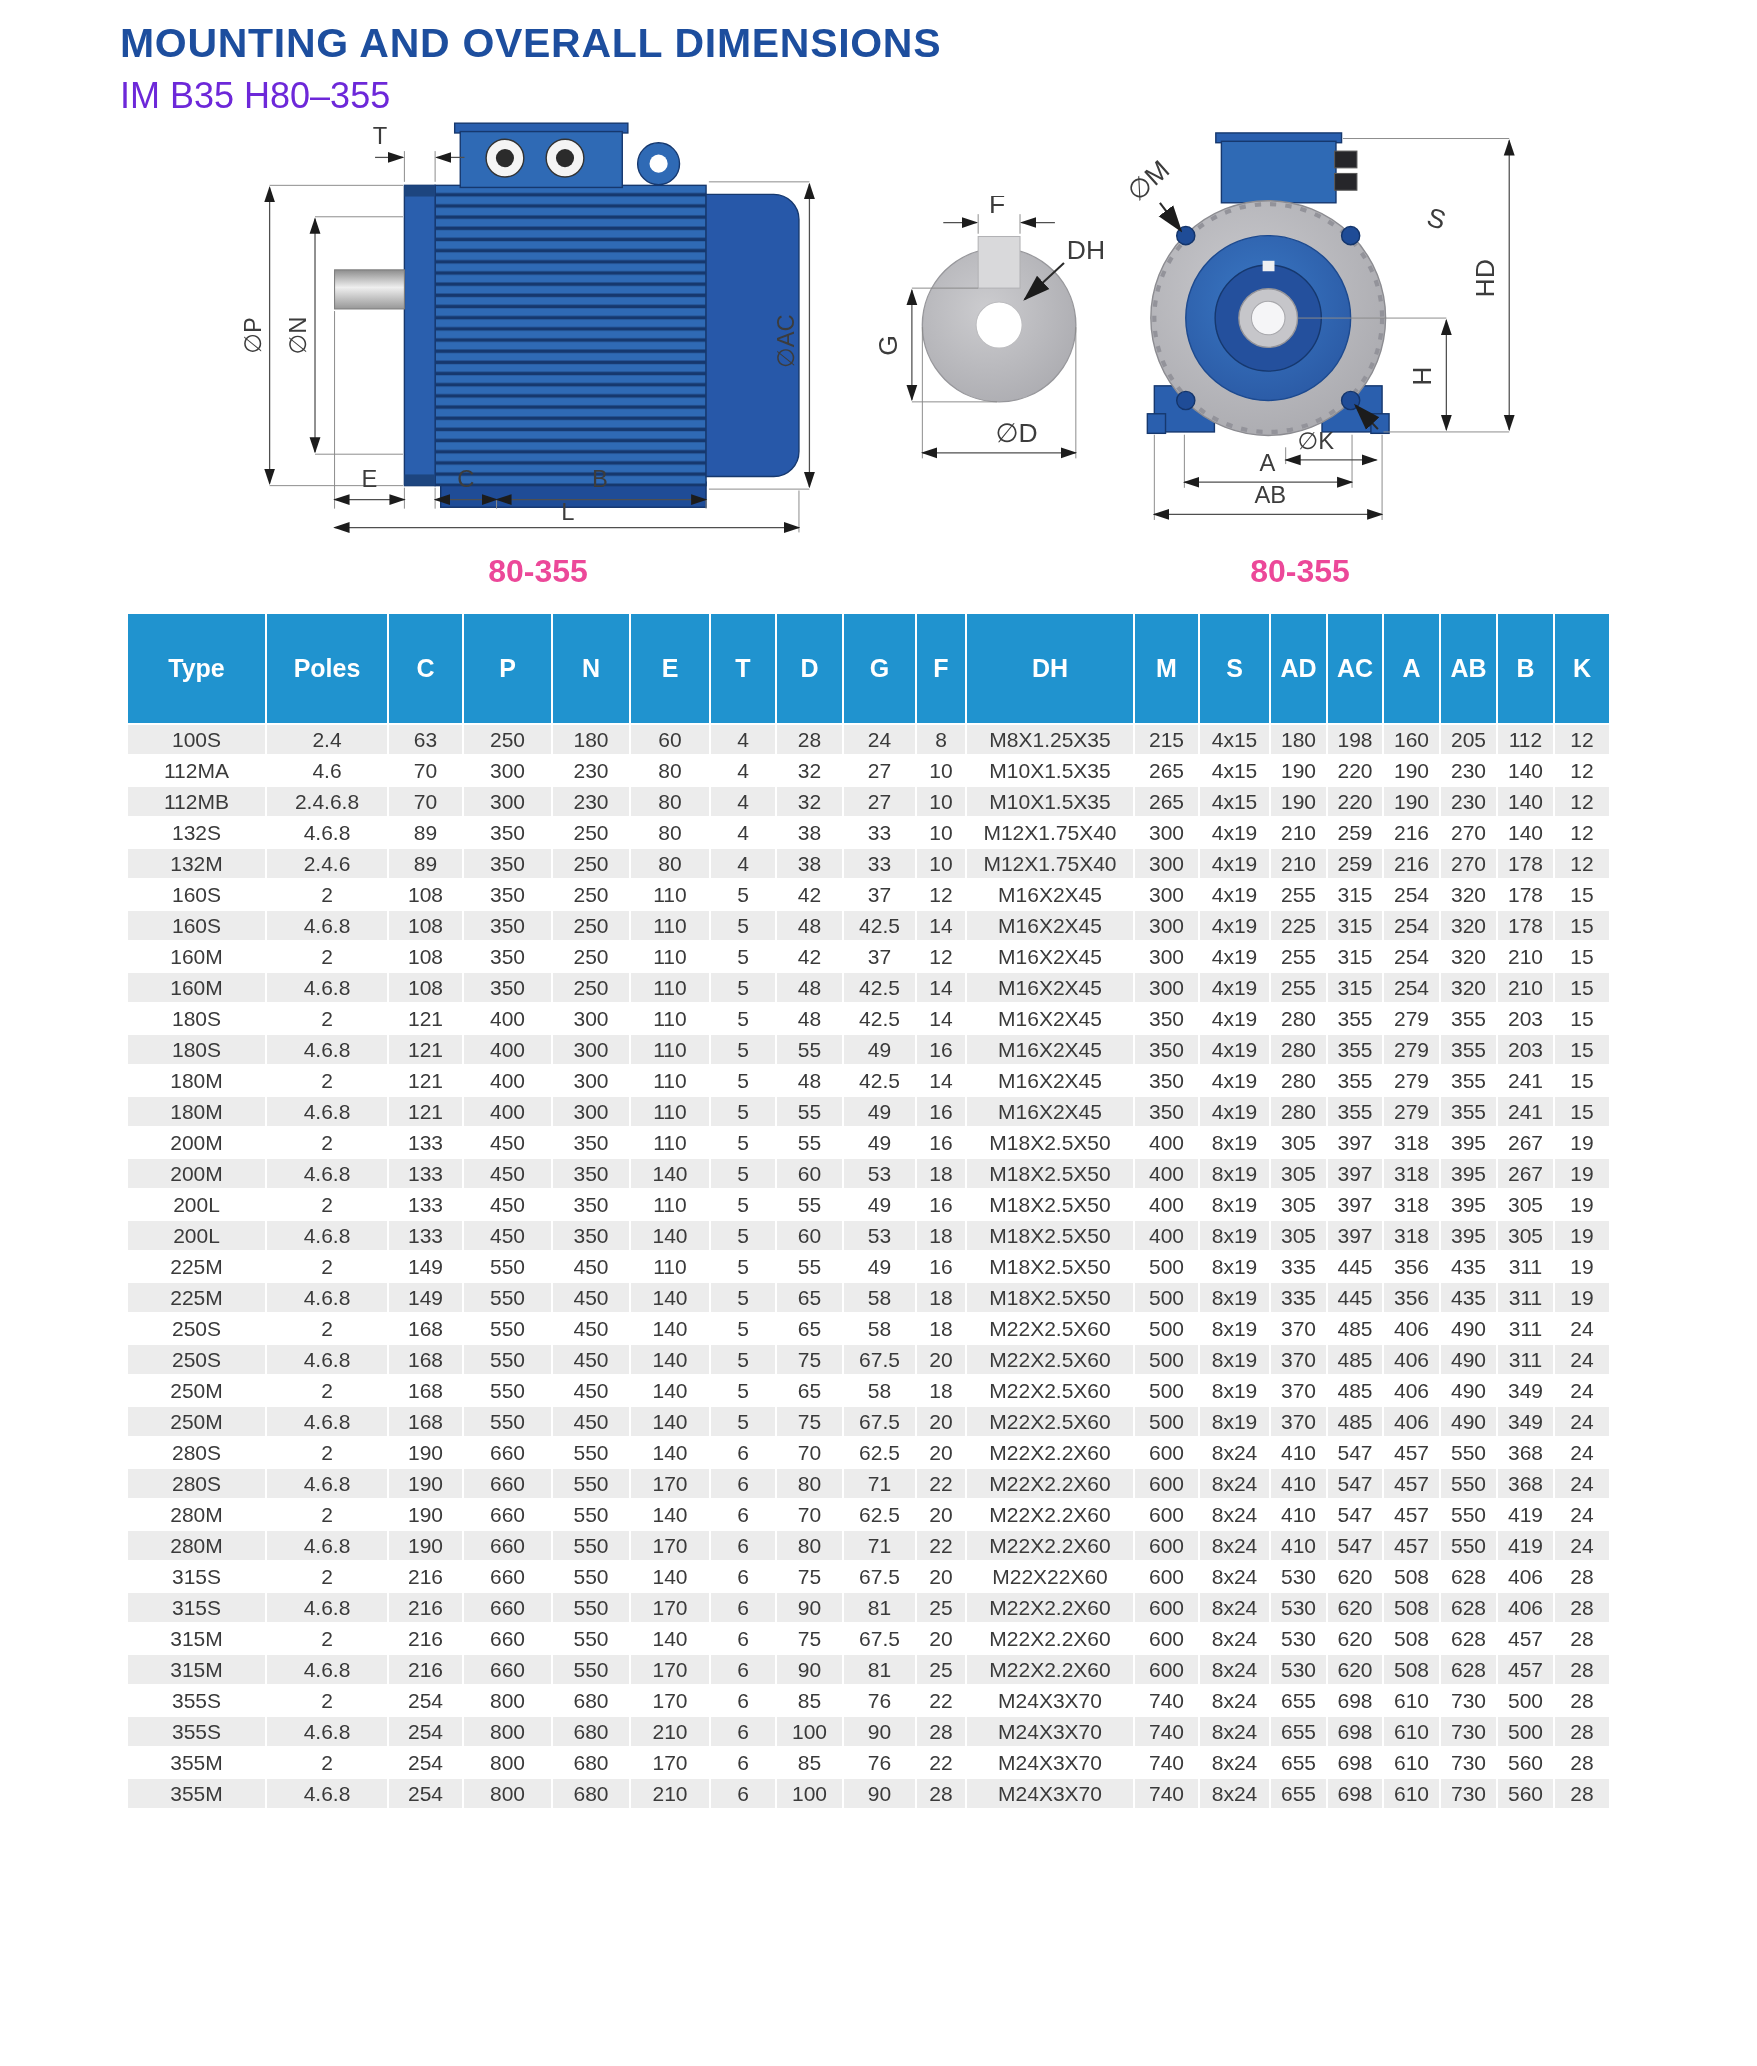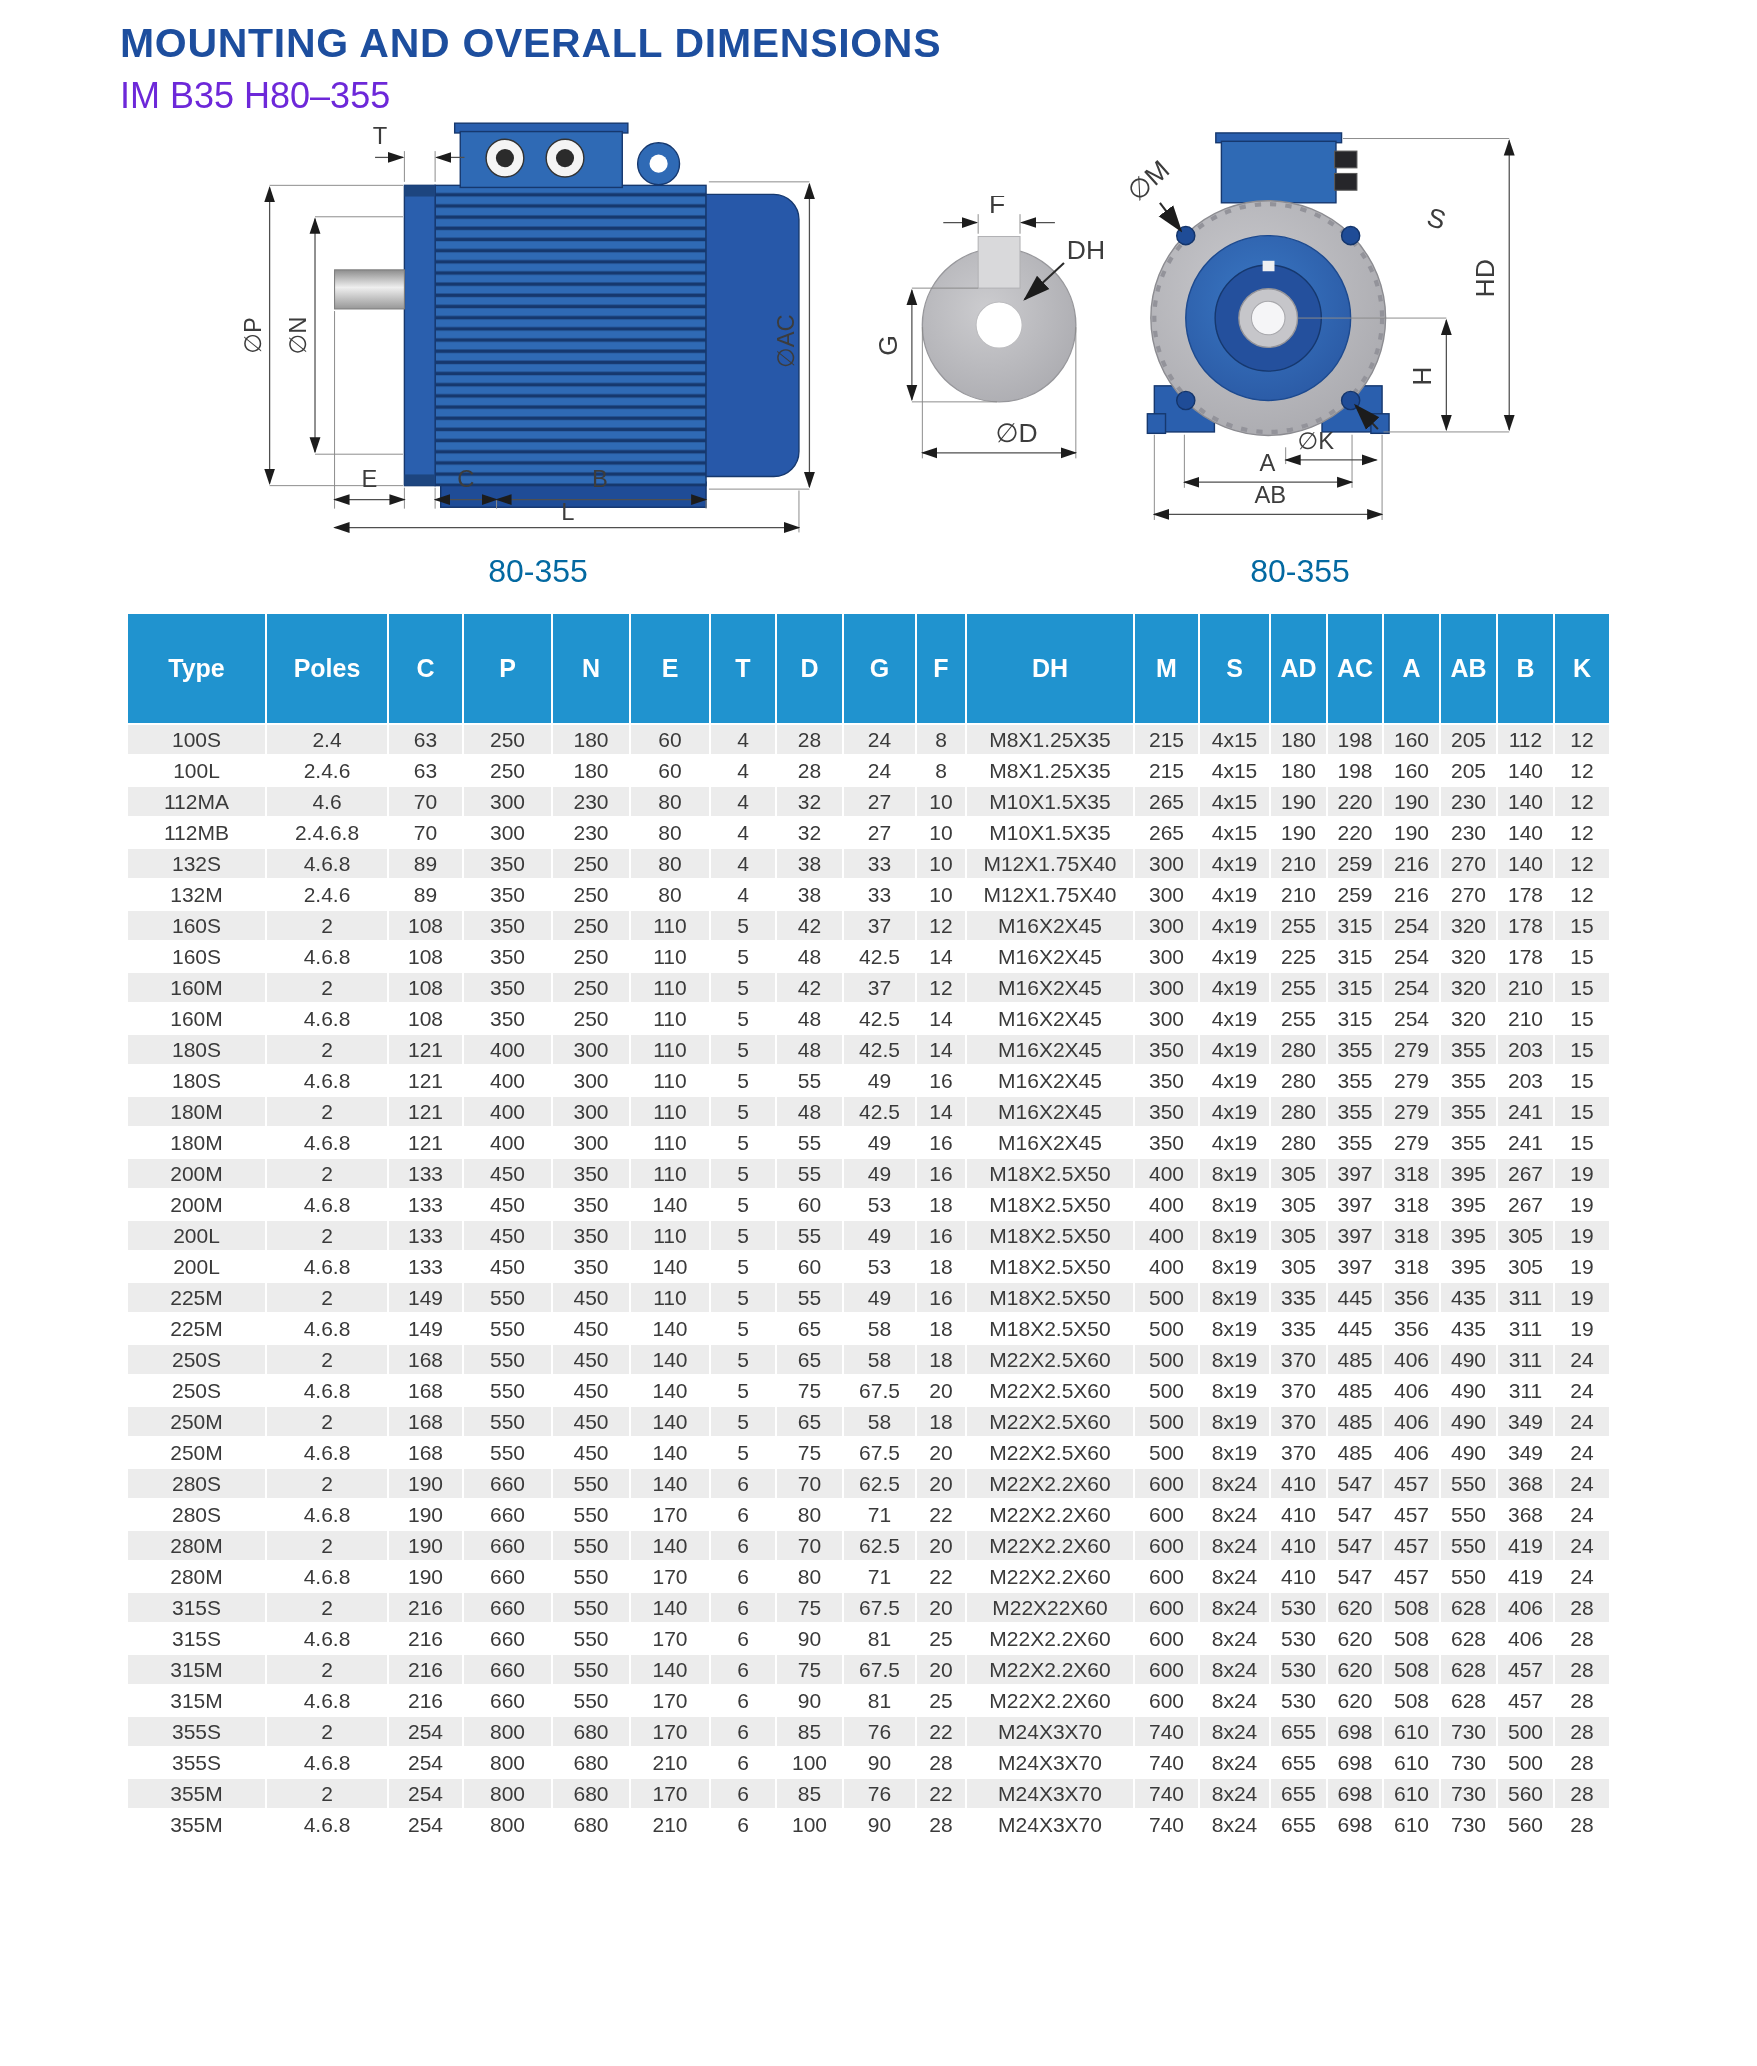--- a/index.html
+++ b/index.html
@@ -28,22 +28,22 @@
     color:#6d28d9;
     white-space:nowrap;
   }
   .drawing{position:absolute;}
   .caption{
     position:absolute;
     top:553px;
     width:196px;
     text-align:center;
     font-size:32px;
-    font-weight:400;
-    color:#0369a1;
+    font-weight:700;
+    color:#ec4899;
   }
   .caption.left{left:440px;}
   .caption.right{left:1202px;}
 
   
   table.dims{
     position:absolute;
     left:126px; top:612px;
     width:1483px;
     table-layout:fixed;
@@ -315,41 +315,20 @@
           <td>215</td>
           <td>4x15</td>
           <td>180</td>
           <td>198</td>
           <td>160</td>
           <td>205</td>
           <td>112</td>
           <td>12</td>
         </tr>
         <tr>
-          <td>100L</td>
-          <td>2.4.6</td>
-          <td>63</td>
-          <td>250</td>
-          <td>180</td>
-          <td>60</td>
-          <td>4</td>
-          <td>28</td>
-          <td>24</td>
-          <td>8</td>
-          <td>M8X1.25X35</td>
-          <td>215</td>
-          <td>4x15</td>
-          <td>180</td>
-          <td>198</td>
-          <td>160</td>
-          <td>205</td>
-          <td>140</td>
-          <td>12</td>
-        </tr>
-        <tr>
           <td>112MA</td>
           <td>4.6</td>
           <td>70</td>
           <td>300</td>
           <td>230</td>
           <td>80</td>
           <td>4</td>
           <td>32</td>
           <td>27</td>
           <td>10</td>

